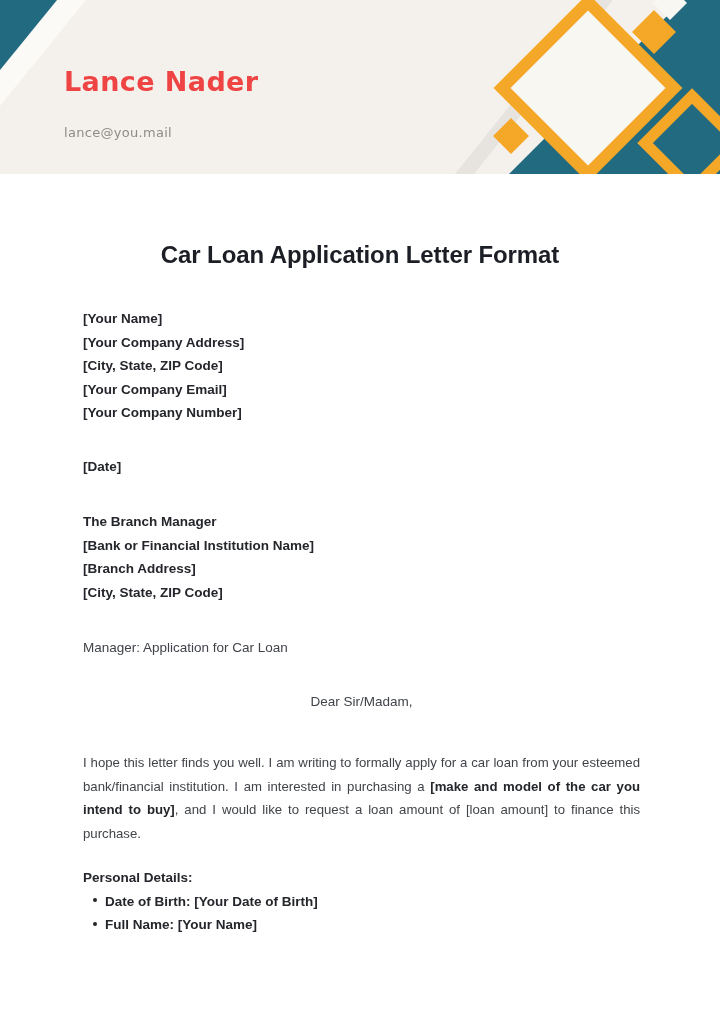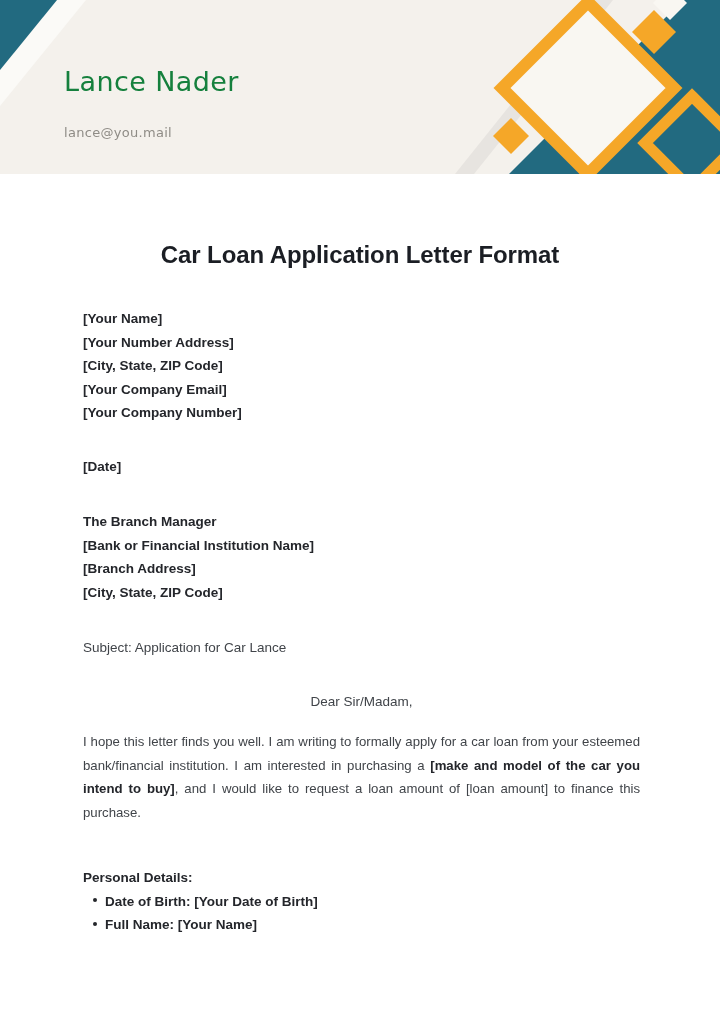--- a/index.html
+++ b/index.html
@@ -8,42 +8,42 @@
     position:relative; width:720px; height:1016px; margin:0 auto;
     background:#ffffff; overflow:hidden;
     font-family:"Liberation Sans", sans-serif;
   }
   
   .letterhead { position:absolute; top:0; left:0; width:720px; height:174px; }
   .letterhead svg { position:absolute; top:0; left:0; display:block; }
   .identity { position:absolute; left:64px; top:66px; }
   .identity .name {
     font-family:"DejaVu Sans", sans-serif;
-    font-size:27px; font-weight:400; color:#15803d; letter-spacing:0.4px;
+    font-size:27px; font-weight:700; color:#ef4444; letter-spacing:0.4px;
   }
   .identity .email {
     margin-top:28px; font-family:"DejaVu Sans", sans-serif;
     font-size:13px; color:#8f8c86; letter-spacing:0.3px;
   }
   
   .letter { position:absolute; top:0; left:0; width:720px; height:1016px; }
   .letter-title {
     position:absolute; top:241px; left:0; width:720px;
     text-align:center; font-size:24px; font-weight:700; color:#1b1e24;
     letter-spacing:-0.1px;
   }
   .tblock { position:absolute; left:83px; width:557px; line-height:23.5px; font-size:13.5px; }
   .tblock.bold div, .tblock.bold { font-weight:700; color:#24262b; }
   .tblock.regular { font-weight:400; color:#404449; }
   .pos-sender    { top:307px; }
   .pos-date      { top:455px; }
   .pos-recipient { top:510px; }
   .pos-subject   { top:636px; }
   .pos-salute    { top:690px;text-align:center; }
-  .pos-para      { top:730px; text-align:justify; font-size:13.2px; }
+  .pos-para      { top:751px; text-align:justify; font-size:13.2px; }
   .pos-para .b   { font-weight:700; color:#24262b; }
   .pos-details   { top:866px; }
   .bullet-row { display:flex; align-items:baseline; padding-left:10px; }
   .bullet-row .dot {
     width:4px; height:4px; border-radius:50%; background:#24262b;
     margin-right:8px; position:relative; top:-3.5px; flex:0 0 auto;
   }
 </style>
 </head>
 <body>
@@ -77,36 +77,36 @@
       <div class="email">lance@you.mail</div>
     </div>
   </div>
 
   <div class="letter">
 
     <h1 class="letter-title">Car Loan Application Letter Format</h1>
 
     <div class="tblock bold pos-sender">
       <div>[Your Name]</div>
-      <div>[Your Number Address]</div>
+      <div>[Your Company Address]</div>
       <div>[City, State, ZIP Code]</div>
       <div>[Your Company Email]</div>
       <div>[Your Company Number]</div>
     </div>
 
     <div class="tblock bold pos-date">[Date]</div>
 
     <div class="tblock bold pos-recipient">
       <div>The Branch Manager</div>
       <div>[Bank or Financial Institution Name]</div>
       <div>[Branch Address]</div>
       <div>[City, State, ZIP Code]</div>
     </div>
 
-    <div class="tblock regular pos-subject">Subject: Application for Car Lance</div>
+    <div class="tblock regular pos-subject">Manager: Application for Car Loan</div>
 
     <div class="tblock regular pos-salute">Dear Sir/Madam,</div>
 
     <div class="tblock regular pos-para"><span>I hope this letter finds you well. I am writing to formally apply for a car loan from your esteemed bank/financial institution. I am interested in purchasing a </span><span class="b">[make and model of the car you intend to buy]</span><span>, and I would like to request a loan amount of [loan amount] to finance this purchase.</span></div>
 
     <div class="tblock bold pos-details">
       <div>Personal Details:</div>
       <div class="bullet-row">
         <span class="dot"></span>
         <span>Date of Birth: [Your Date of Birth]</span>

